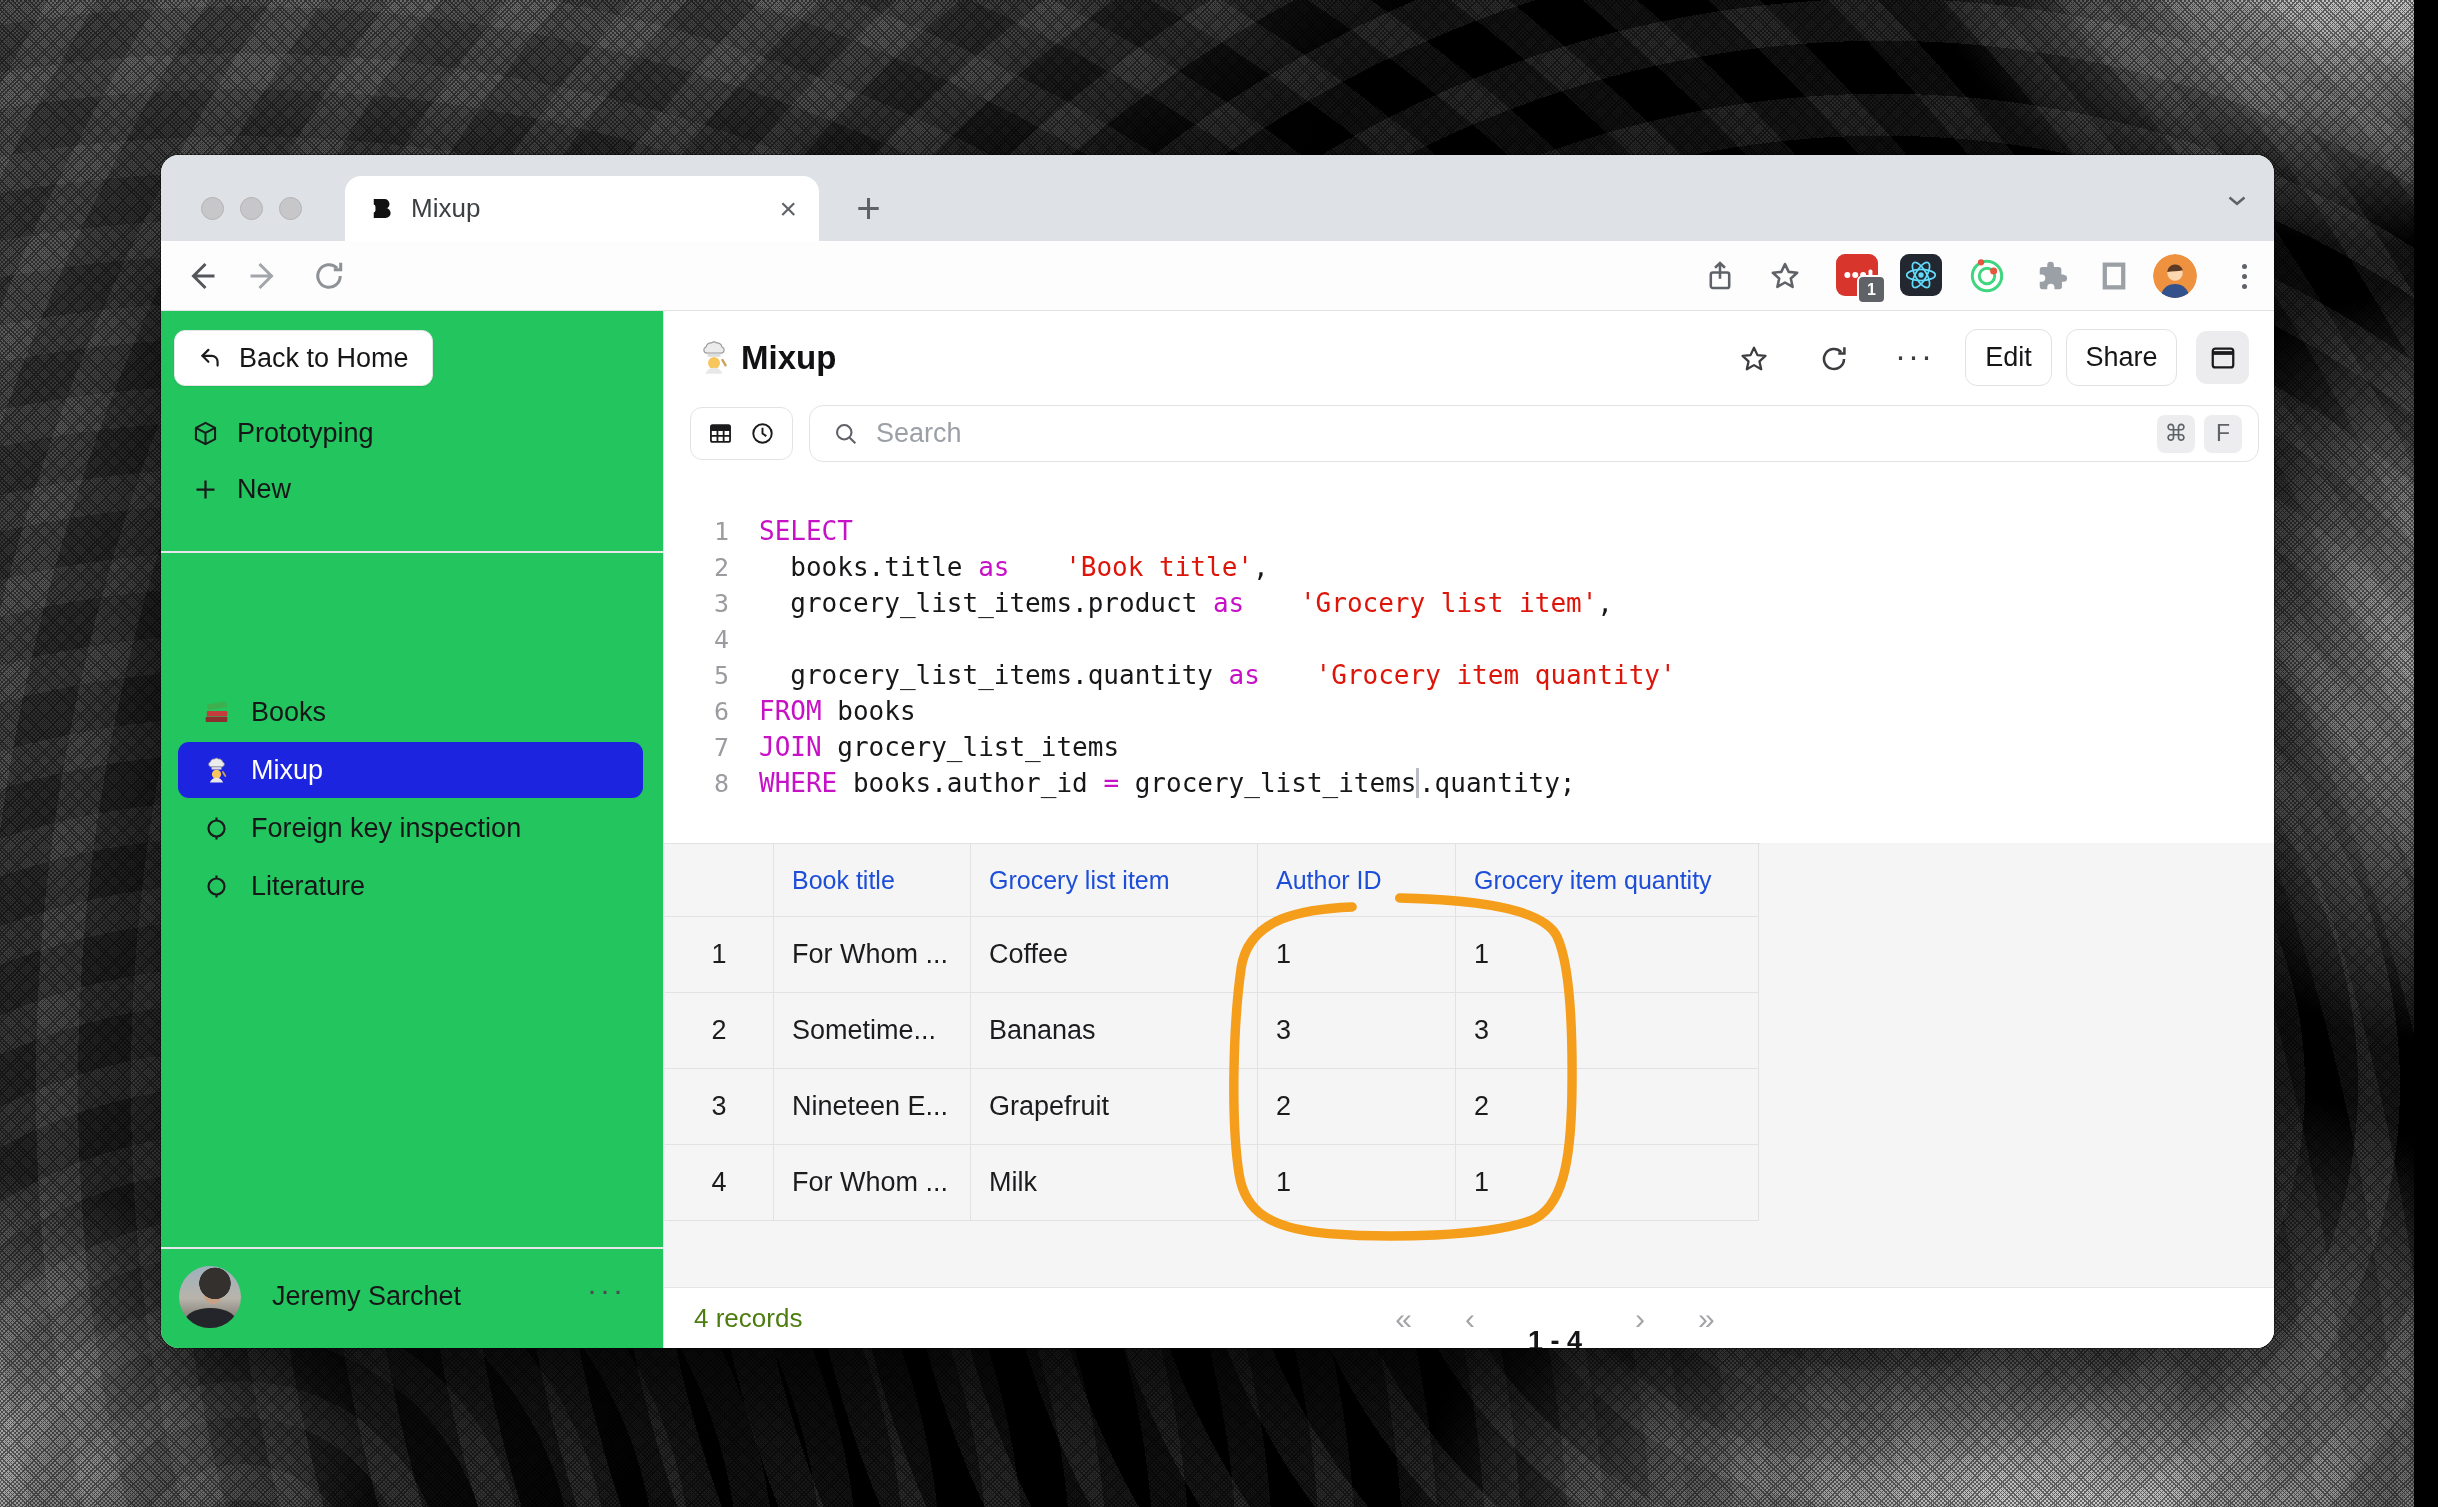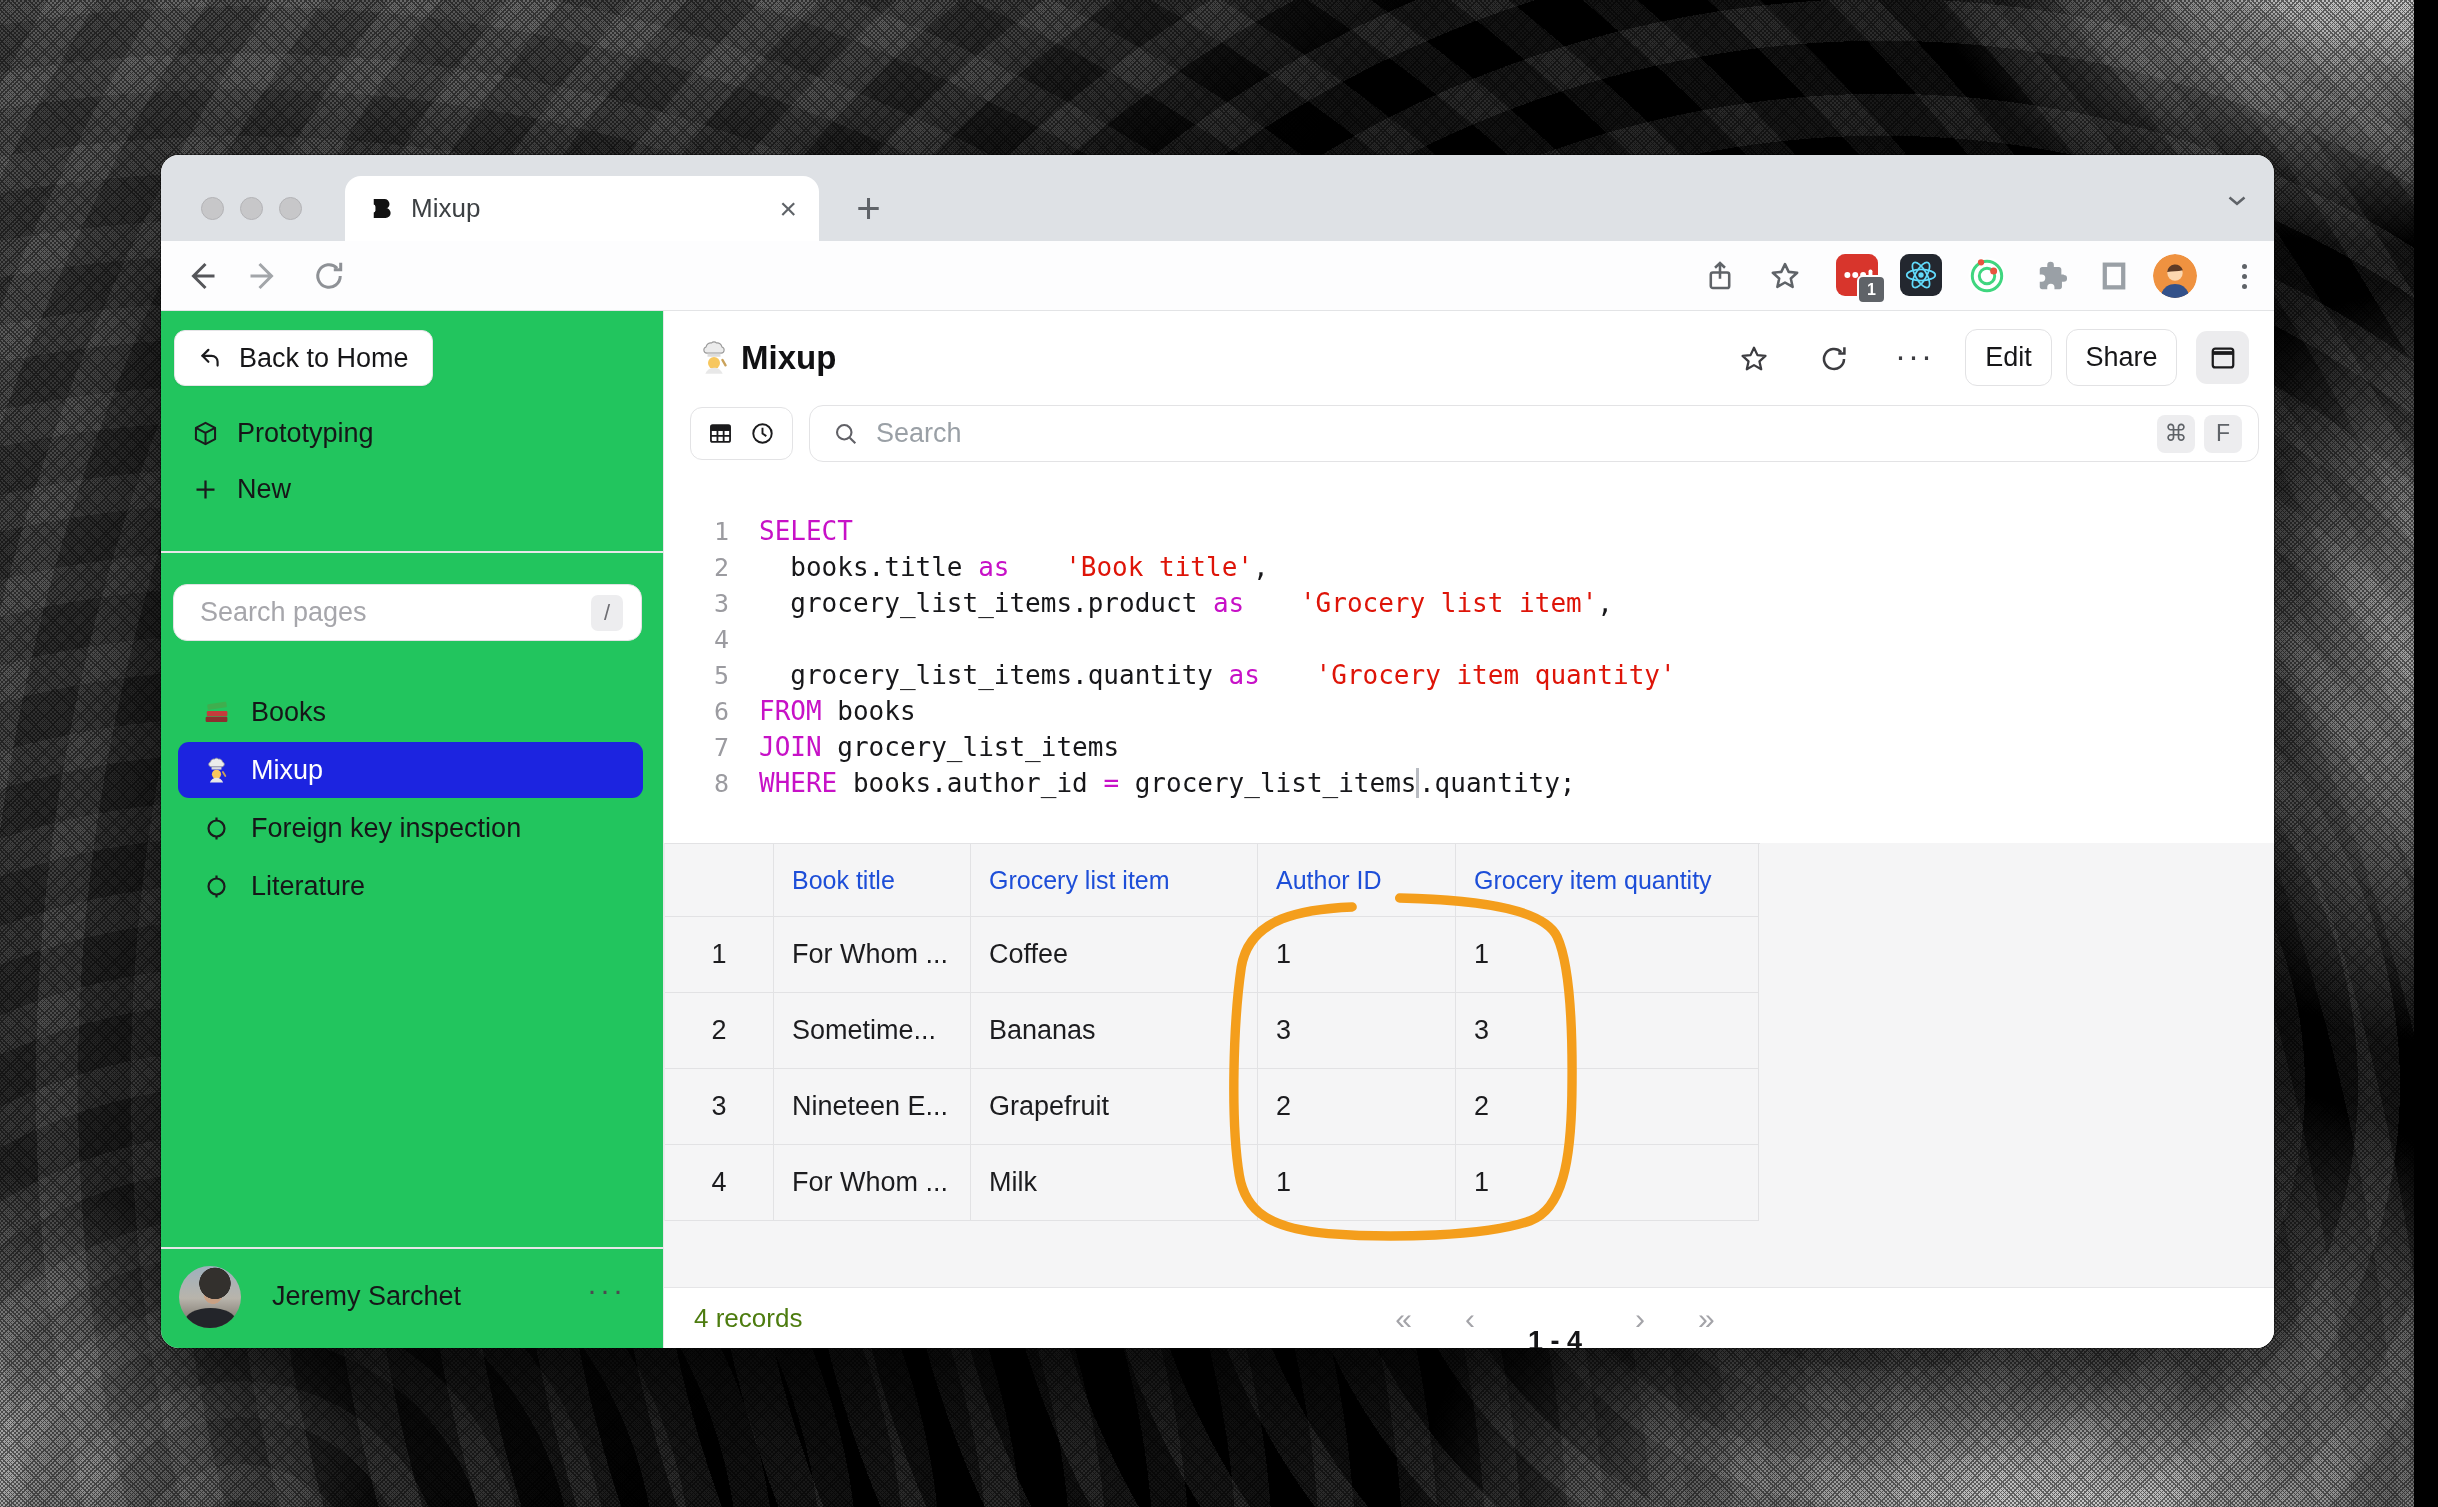--- a/index.html
+++ b/index.html
@@ -261,24 +261,20 @@
         </div>
         <div class="nav-item" style="top:152px">
           <svg class="ni-icon" viewBox="0 0 24 24" fill="none" stroke="#1b1b1d" stroke-width="2">
               <path d="M12 4v16M4 12h16"></path>
             </svg>
           <span class="ni-label">New</span>
         </div>
 
         <div class="sb-divider"></div>
 
-        <div class="search-pages">
-          <span class="sp-placeholder">Search pages</span>
-          <span class="sp-slash">/</span>
-        </div>
 
         <div class="pages">
             <div class="page-item">
               <span class="pi-icon"><svg viewBox="0 0 24 24" width="29" height="29">
                   <rect x="3" y="15.5" width="18" height="4.4" rx="1" fill="#8c2f2f"></rect>
                   <rect x="4" y="10.8" width="17" height="4.2" rx="1" fill="#c43c3c"></rect>
                   <g transform="rotate(-8 12 7)">
                     <rect x="4.5" y="4.2" width="16" height="4.6" rx="1" fill="#3fae4e"></rect>
                   </g>
                 </svg></span>

